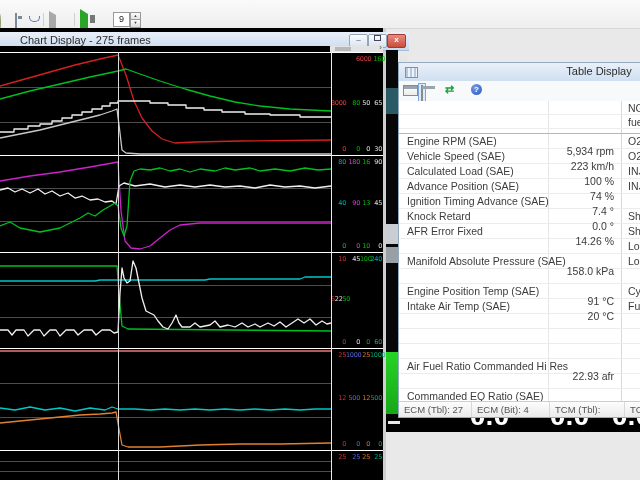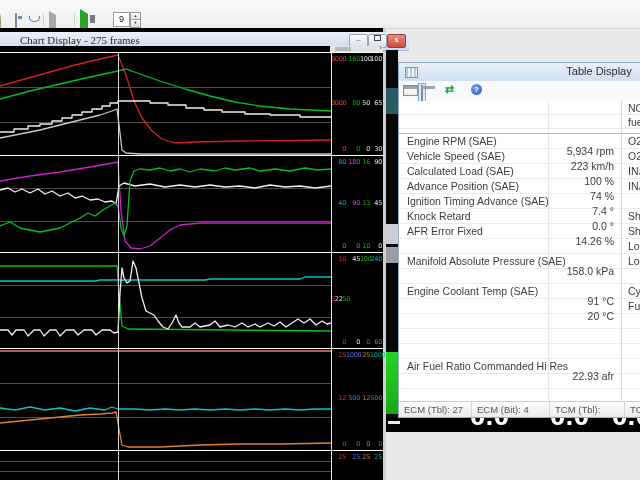--- a/index.html
+++ b/index.html
@@ -22,21 +22,21 @@
   .pause:before,.pause:after{content:"";position:absolute;top:0;width:2.5px;height:8px;background:#777;}
   .pause:after{right:0;}
   #spinner{position:absolute;left:113px;top:12px;width:26px;height:15px;}
   #spinval{position:absolute;left:0;top:0;width:15px;height:13px;border:1px solid #9a9a9a;background:#fff;
            font-size:9px;text-align:center;line-height:13px;color:#222;}
   .spbtn{position:absolute;left:17px;width:9px;height:7px;border:1px solid #9a9a9a;background:linear-gradient(#fdfdfd,#dcdcdc);
          font-size:4px;line-height:6px;text-align:center;color:#444;}
   
   #chartwin{position:absolute;left:0;top:28px;width:383px;height:452px;border-right:3px solid #cfcfcf;background:#000;}
   #ctitle{position:absolute;left:0;top:4px;width:409px;height:18px;background:linear-gradient(#e9f0f9,#c9daee);
-          border-bottom:1px solid #a8bcd4;font-family:Liberation Serif, serif;}
+          border-bottom:1px solid #a8bcd4;}
   #ctitle .ttext{position:absolute;left:20px;top:2px;font-size:11px;color:#2b2b2b;}
   .capbtn{position:absolute;top:2px;width:17px;height:12px;border:1px solid #97a6b8;border-radius:2px;
           background:linear-gradient(#fbfcfe,#d8e3f0);font-size:8px;line-height:10px;text-align:center;color:#445;}
   .capbtn.closeb{background:linear-gradient(#e98b80,#c94d3b);border-color:#a33b2c;color:#fff;font-weight:bold;}
   .maxsq{display:inline-block;width:5px;height:4px;border:1px solid #445;margin-bottom:1px;}
   #ccontent{position:absolute;left:0;top:18px;width:383px;height:434px;background:#000;}
   #topstrip{position:absolute;left:330px;top:0;width:53px;height:6px;background:#e3e3e3;}
   #topthumb{position:absolute;left:5px;top:1px;width:16px;height:4px;background:#b8b8b8;}
   #toparrow{position:absolute;right:1px;top:-3px;font-size:8px;color:#555;}
   #panes{position:absolute;left:0;top:6px;width:383px;}
@@ -122,21 +122,21 @@
       <div id="panes">
           <div class="pane" style="height: 102px;">
             <div class="grid" style="top: 34px;"></div>
             <div class="grid" style="top: 69px;"></div>
             <svg width="331" height="103" class="traces">
               <polyline points="0,33 25,26 50,19 75,12 100,6 118,2 126,22 134,48 142,65 152,78 162,86 175,90 195,89 240,88 331,87" fill="none" stroke="#d42020" stroke-width="1.3" stroke-linejoin="round"></polyline>
               <polyline points="0,46 30,38 60,31 90,24 118,18 126,16 140,21 160,28 185,36 210,43 235,49 260,53 290,56 331,58" fill="none" stroke="#00c020" stroke-width="1.3" stroke-linejoin="round"></polyline>
               <polyline points="0,79 14,79 14,76 28,76 28,73 40,73 40,71 52,71 52,68 62,68 62,65 72,65 72,62 82,62 82,59 92,59 92,56 102,56 102,53 110,53 110,50 118,50 118,48 150,48 150,50 168,50 168,52 186,52 186,55 204,55 204,57 222,57 222,59 245,59 245,61 270,61 270,62 300,62 300,64 331,64" fill="none" stroke="#f0f0f0" stroke-width="1.3" stroke-linejoin="round"></polyline>
               <polyline points="0,85 20,81 40,77 60,72 80,67 100,62 112,58 117,56 120,80 122,97 126,100 140,101 331,101" fill="none" stroke="#c8c8c8" stroke-width="1.3" stroke-linejoin="round"></polyline>
             </svg>
-            <div class="lblrow" style="top: 2px;">
+            <div class="lblrow" style="top: 2px; padding-left: 25px;">
               <span class="lbl lc0" style="color: rgb(224, 64, 64);">6000</span>
               <span class="lbl lc1" style="color: rgb(0, 184, 0);">160</span>
               <span class="lbl lc2" style="color: rgb(224, 224, 224);">100</span>
               <span class="lbl lc3" style="color: rgb(224, 224, 224);">100</span>
             </div>
             <div class="lblrow" style="top: 46px;">
               <span class="lbl lc0" style="color: rgb(224, 64, 64);">3000</span>
               <span class="lbl lc1" style="color: rgb(0, 184, 0);">80</span>
               <span class="lbl lc2" style="color: rgb(224, 224, 224);">50</span>
               <span class="lbl lc3" style="color: rgb(224, 224, 224);">65</span>
@@ -328,25 +328,26 @@
           <span class="tn">Manifold Absolute Pressure (SAE)</span>
           <span class="tv">158.0 kPa</span>
           <span class="tn2">Lon</span>
         </div>
         <div class="trow">
           <span class="tn"></span>
           <span class="tv"></span>
           <span class="tn2"></span>
         </div>
         <div class="trow">
-          <span class="tn">Engine Coolant Temp (SAE)</span>
+          <span class="tn">Engine Position Temp (SAE)</span>
           <span class="tv">91 °C</span>
           <span class="tn2">Cyl</span>
         </div>
         <div class="trow">
+          <span class="tn">Intake Air Temp (SAE)</span>
           <span class="tv">20 °C</span>
           <span class="tn2">Fue</span>
         </div>
         <div class="trow">
           <span class="tn"></span>
           <span class="tv"></span>
           <span class="tn2"></span>
         </div>
         <div class="trow">
           <span class="tn"></span>
@@ -362,20 +363,21 @@
           <span class="tn">Air Fuel Ratio Commanded Hi Res</span>
           <span class="tv">22.93 afr</span>
           <span class="tn2"></span>
         </div>
         <div class="trow">
           <span class="tn"></span>
           <span class="tv"></span>
           <span class="tn2"></span>
         </div>
         <div class="trow">
+          <span class="tn">Commanded EQ Ratio (SAE)</span>
           <span class="tv">1.280</span>
           <span class="tn2"></span>
         </div>
       </div>
     <div id="tstatus">
         <span class="scell" style="width: 73px;">ECM (Tbl): 27</span>
         <span class="scell" style="width: 78px;">ECM (Bit): 4</span>
         <span class="scell" style="width: 75px;">TCM (Tbl):</span>
         <span class="scell" style="width: auto; flex: 1 1 0%; border-right: none;">TCM</span>
       </div>

